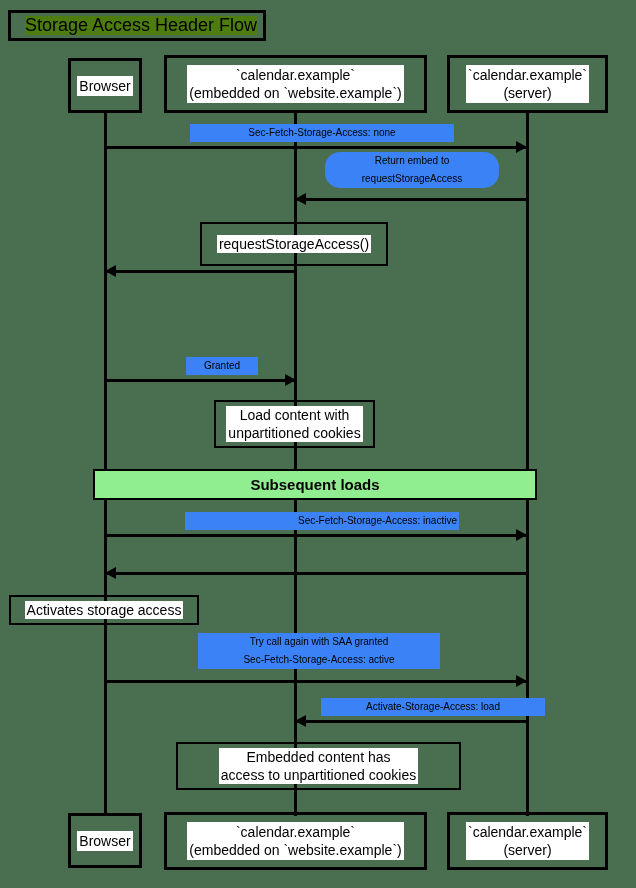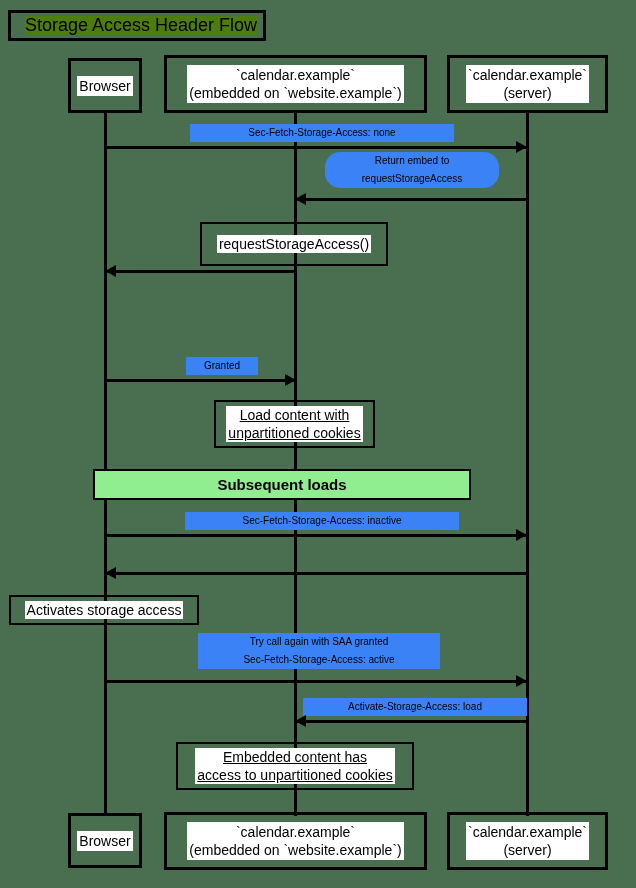--- a/index.html
+++ b/index.html
@@ -169,50 +169,50 @@
   </div>
 
   <div class="msg-line" style="left:105px; top:270px; width:190px;"></div>
   <div class="arrow-head left" style="left:105px; top:265px;"></div>
 
 
   <div class="msg-label" style="left:166px; top:357px; width:68px;margin-left:20px;">Granted</div>
   <div class="msg-line" style="left:105px; top:379px; width:190px;"></div>
   <div class="arrow-head right" style="left:285px; top:374px;"></div>
 
-  <div class="note" style="left:214px; top:400px; width:161px; height:48px;text-decoration:underline;">
+  <div class="note" style="left:214px; top:400px; width:161px; height:48px;">
     <span class="note-text">Load content with
 unpartitioned cookies</span>
   </div>
 
-  <div class="section-band" style="left:93px; top:469px; width:378px; height:31px; background:#90ee90;">
+  <div class="section-band" style="left:93px; top:469px; width:444px; height:31px; background:#90ee90;">
     <span class="band-text">Subsequent loads</span>
   </div>
 
-  <div class="msg-label" style="left:185px; top:512px; width:270px;">Sec-Fetch-Storage-Access: inactive</div>
+  <div class="msg-label" style="left:185px; top:512px; width:270px;text-align:right;">Sec-Fetch-Storage-Access: inactive</div>
   <div class="msg-line" style="left:105px; top:534px; width:421px;"></div>
   <div class="arrow-head right" style="left:516px; top:529px;"></div>
 
   <div class="msg-line" style="left:105px; top:572px; width:421px;"></div>
   <div class="arrow-head left" style="left:105px; top:567px;"></div>
 
   <div class="note" style="left:9px; top:595px; width:190px; height:30px;">
     <span class="note-text">Activates storage access</span>
   </div>
 
   <div class="msg-label" style="left:198px; top:633px; width:238px;">Try call again with SAA granted
 Sec-Fetch-Storage-Access: active</div>
   <div class="msg-line" style="left:105px; top:680px; width:421px;"></div>
   <div class="arrow-head right" style="left:516px; top:675px;"></div>
 
-  <div class="msg-label" style="left:303px; top:698px; width:220px;text-align:center;">Activate-Storage-Access: load</div>
+  <div class="msg-label" style="left:321px; top:698px; width:220px;text-align:center;">Activate-Storage-Access: load</div>
   <div class="msg-line" style="left:295px; top:720px; width:232px;"></div>
   <div class="arrow-head left" style="left:295px; top:715px;"></div>
 
-  <div class="note" style="left:176px; top:742px; width:238px; height:48px;text-decoration:underline;">
+  <div class="note" style="left:176px; top:742px; width:285px; height:48px;">
     <span class="note-text">Embedded content has
 access to unpartitioned cookies</span>
   </div>
 
   <div class="participant" style="left:68px; top:813px; width:74px; height:55px;">
     <span class="p-label">Browser</span>
   </div>
 
   <div class="participant" style="left:164px; top:812px; width:263px; height:58px;">
     <span class="p-label">`calendar.example`

